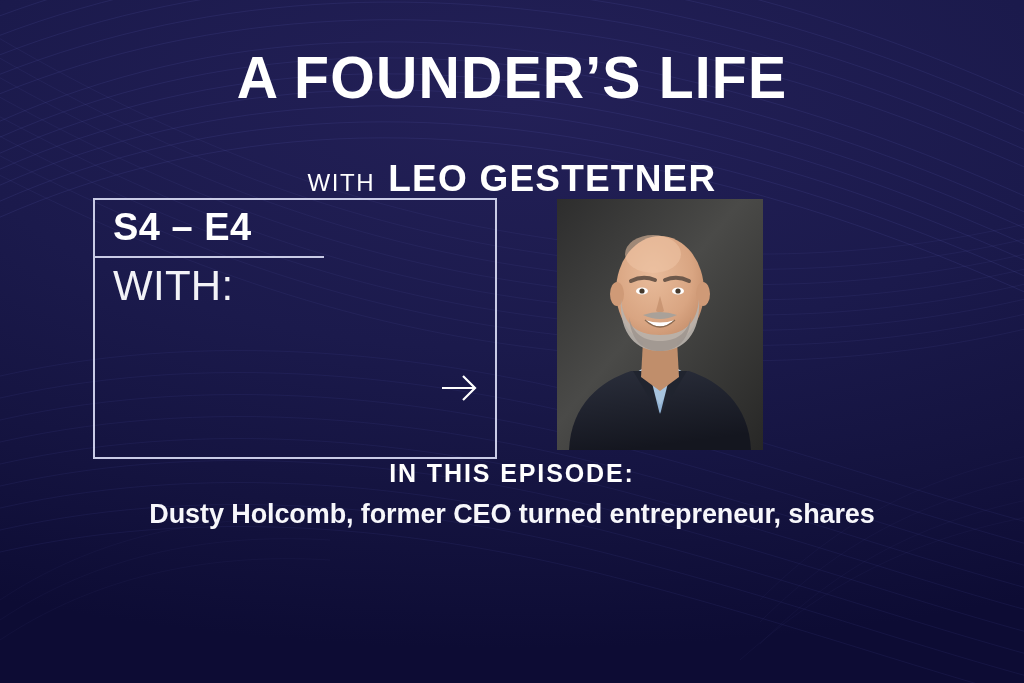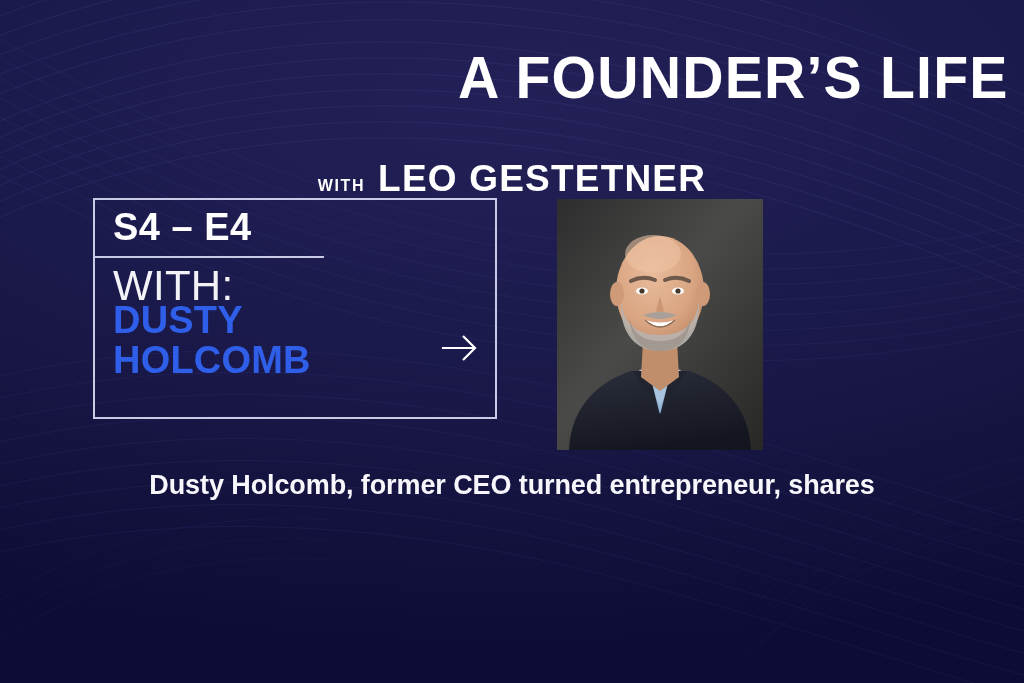--- a/index.html
+++ b/index.html
@@ -22,56 +22,56 @@
   
   #bg-waves {
     position:absolute; inset:0;
     width:1024px; height:683px;
     pointer-events:none;
   }
 
   
   #header {
     position:absolute; top:48px; left:0; right:0;
-    text-align:right;
+    text-align:center;
   }
   #show-title {
     font-size:59px;
     font-weight:bold;
     color:#ffffff;
     letter-spacing:1.2px;
     line-height:1.05;
     font-stretch:condensed;
     transform:scaleX(0.97);
   }
   #host-line {
     margin-top:24px;
     display:flex;
     align-items:baseline;
     justify-content:center;
     gap:13px;
     color:#ffffff;
   }
   #host-prefix {
-    font-size:16px;
-    font-weight:bold;
+    font-size:24px;
+    font-weight:normal;
     letter-spacing:1.6px;
   }
   #host-name {
     font-size:37px;
     font-weight:bold;
     letter-spacing:1.2px;
     margin-top:24px;
   }
 
   
   #episode-box {
     position:absolute;
     left:93px; top:198px;
-    width:404px; height:221px;
+    width:404px; height:261px;
     border:2px solid #c9cbe6;
   }
   #episode-number {
     position:absolute;
     left:18px; top:6px;
     font-size:38px;
     font-weight:bold;
     color:#ffffff;
     letter-spacing:0.5px;
   }
@@ -198,24 +198,20 @@
     <div id="host-line">
       <span id="host-prefix">WITH</span>
       <span id="host-name">LEO GESTETNER</span>
     </div>
   </div>
 
   <div id="episode-box">
     <div id="episode-number">S4 – E4</div>
     <div id="episode-divider"></div>
     <div id="guest-with">WITH:</div>
-    <div id="guest-name">
-      <span>DUSTY</span><br>
-      <span>HOLCOMB</span>
-    </div>
     <svg id="arrow-icon" viewBox="0 0 40 32">
       <line x1="2" y1="16" x2="35" y2="16" stroke="#ffffff" stroke-width="2.2"></line>
       <polyline points="23,4 35,16 23,28" fill="none" stroke="#ffffff" stroke-width="2.2"></polyline>
     </svg>
   </div>
 
   <div id="portrait">
     <svg width="206" height="251" viewBox="0 0 206 251">
       <defs>
         <linearGradient id="studiobg" x1="0" y1="0" x2="1" y2="1">
@@ -271,18 +267,19 @@
       <path d="M72,118 C74,142 86,152 103,152 C120,152 132,142 134,118 C130,136 118,142 103,142 C88,142 76,136 72,118 Z" fill="#9c948d" opacity="0.8"></path>
 
       <path d="M86,116 q17,-6 34,0 q-17,8 -34,0 Z" fill="#a9a199"></path>
 
       <path d="M88,121 q15,13 30,0 q-15,5 -30,0 Z" fill="#ffffff"></path>
       <path d="M88,121 q15,14 30,0" stroke="#8a6a52" stroke-width="1.2" fill="none"></path>
     </svg>
   </div>
 
   <div id="episode-section">
+    <div id="in-this-episode">IN THIS EPISODE:</div>
     <div id="episode-summary">
       <span class="ln">Dusty Holcomb, former CEO turned entrepreneur, shares</span>
     </div>
   </div>
 
 </div>
 
 </body></html>

